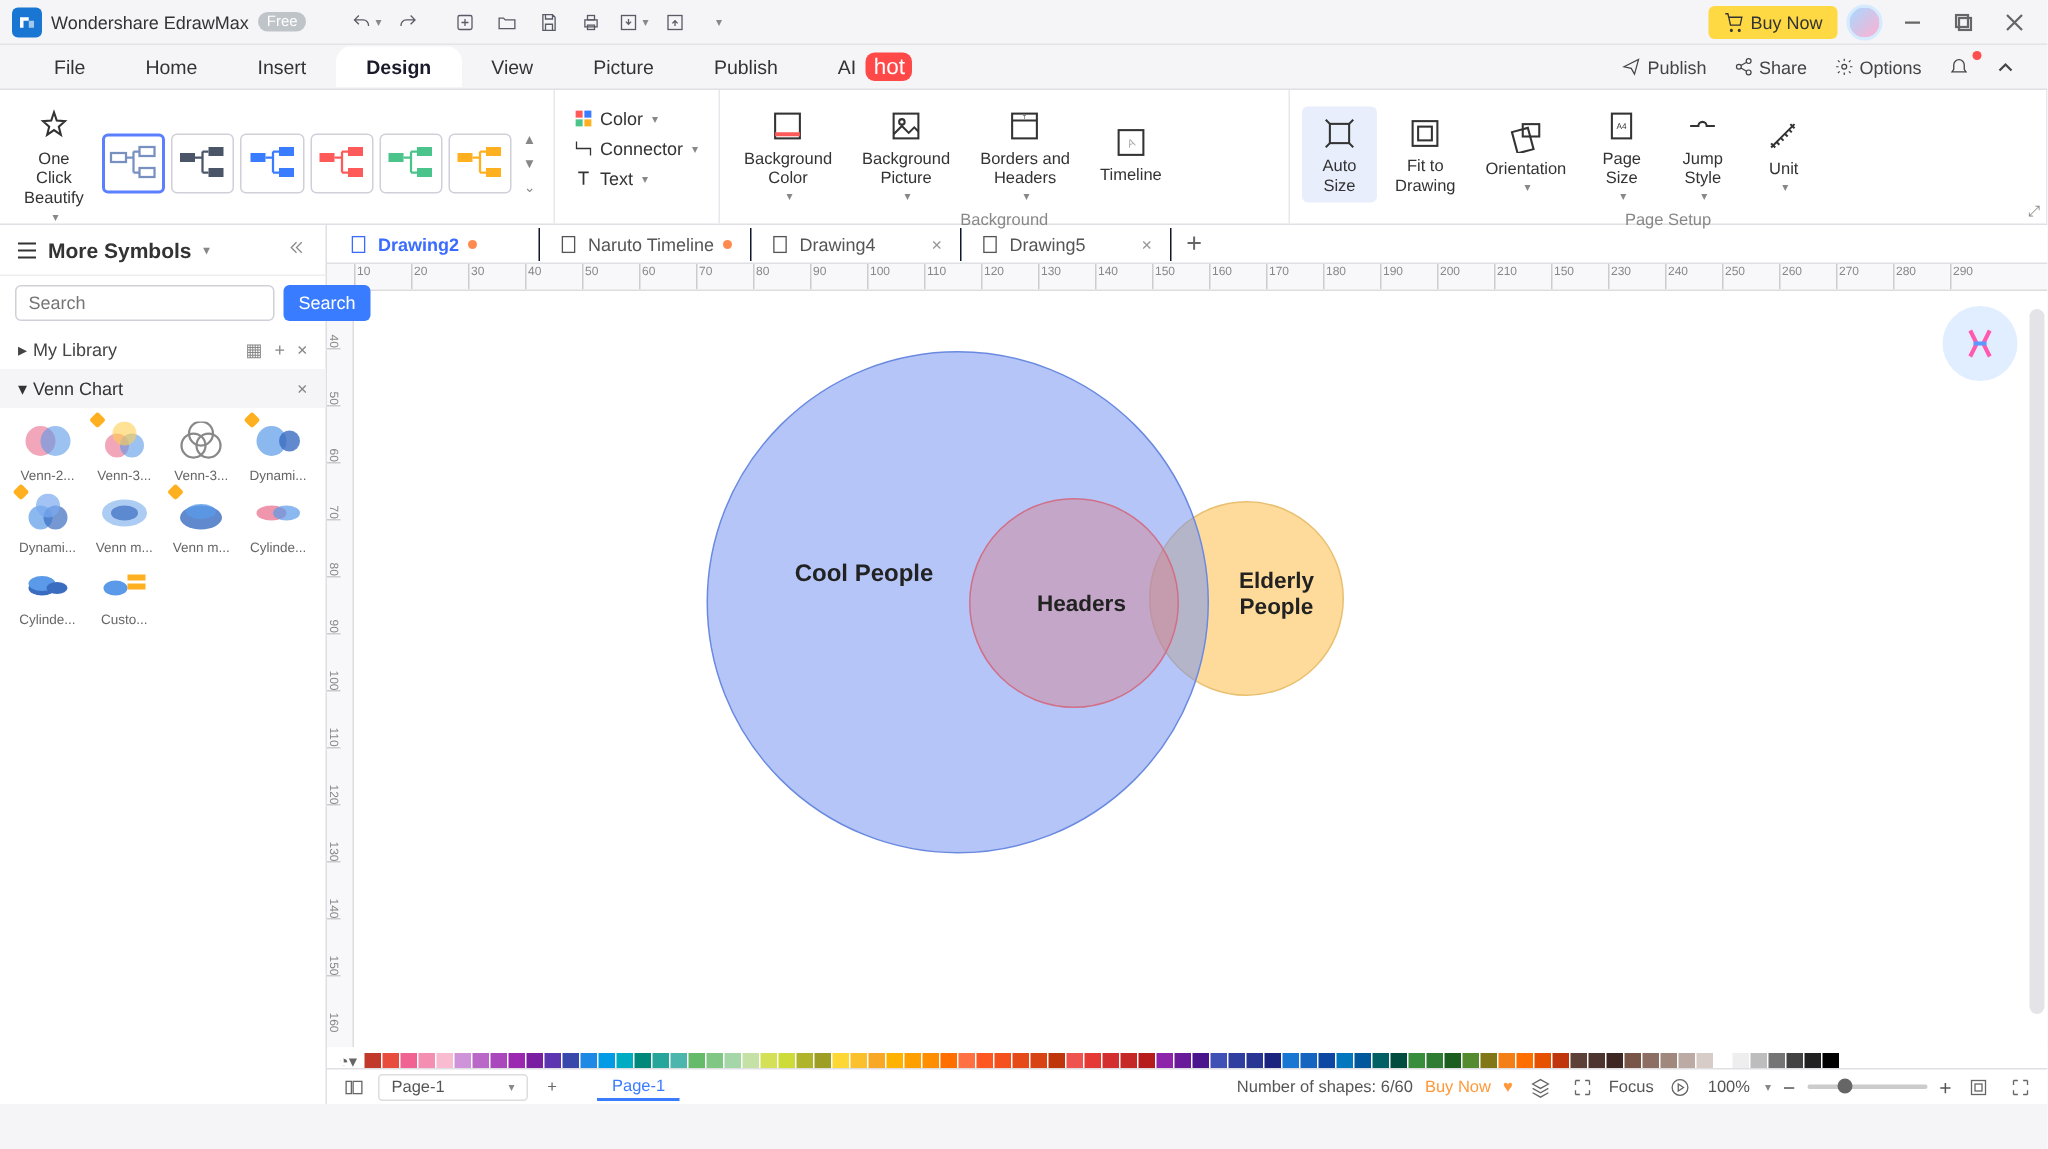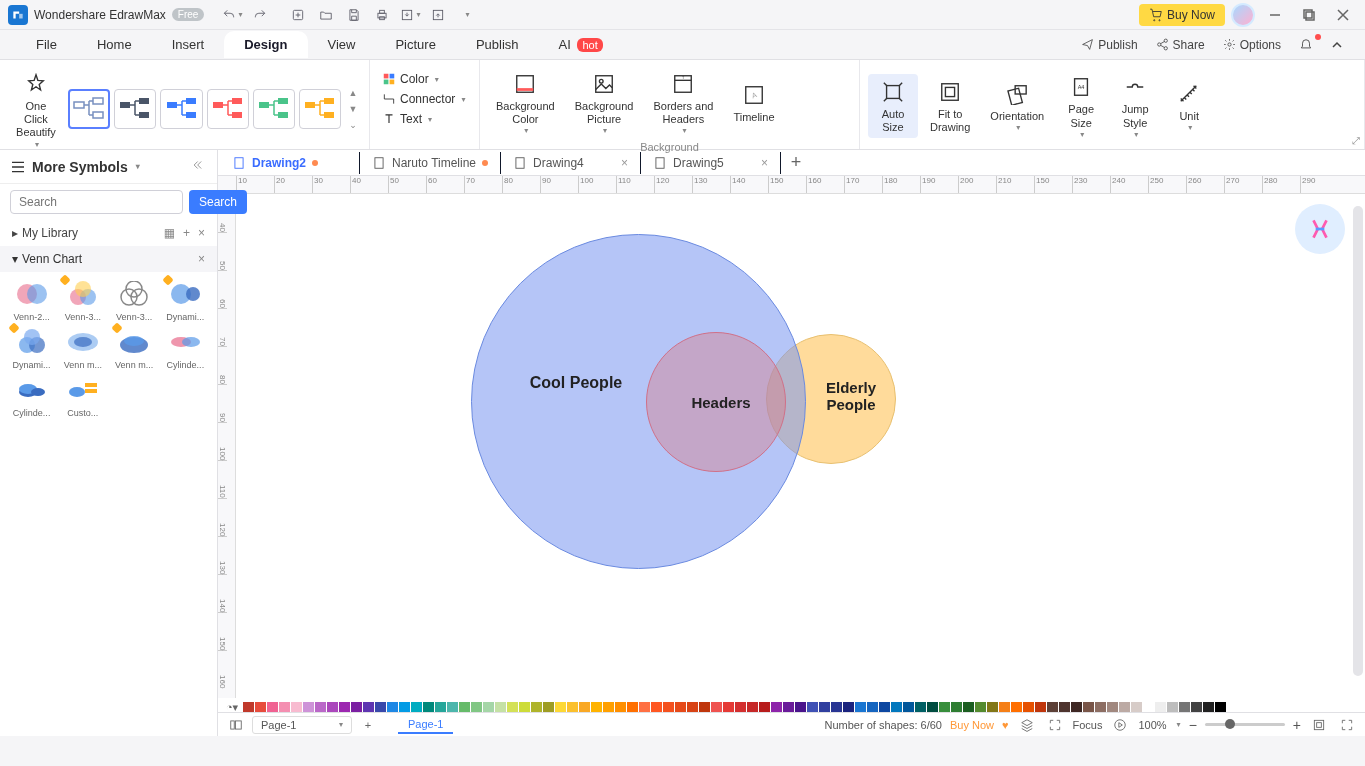--- a/index.html
+++ b/index.html
@@ -3,33 +3,33 @@
 <meta charset="utf-8">
 <style>
 * { margin: 0; padding: 0; box-sizing: border-box; font-family: -apple-system, BlinkMacSystemFont, "Segoe UI", Arial, sans-serif; }
 body { width: 1365px; height: 766px; overflow: hidden; background: #f5f5f7; font-size: 12px; color: #333; }
 
 
 .titlebar { height: 30px; background: #f5f5f7; display: flex; align-items: center; padding: 0 8px; border-bottom: 1px solid #e4e4e8; }
 .logo-icon { width: 20px; height: 20px; background: #1976d2; border-radius: 4px; display: flex; align-items: center; justify-content: center; margin-right: 6px; }
 .logo-icon svg { width: 14px; height: 14px; }
 .app-name { font-size: 12px; color: #333; margin-right: 6px; }
-.free-badge { background: #bfc4c8; color: #fff; font-size: 10px; padding: 1px 6px; border-radius: 8px; margin-right: 14px; }
+.free-badge { background: #bfc4c8; color: #fff; font-size: 10px; padding: 1px 6px; border-radius: 8px; margin-right: 26px; }
 .tb-icon { width: 24px; height: 24px; display: flex; align-items: center; justify-content: center; color: #5a5a66; margin: 0 2px; cursor: pointer; }
 .tb-sep { width: 10px; }
 .titlebar-right { margin-left: auto; display: flex; align-items: center; gap: 6px; }
 .buy-now-btn { background: #ffd943; color: #333; padding: 4px 10px; border-radius: 4px; font-size: 12px; display: flex; align-items: center; gap: 4px; cursor: pointer; }
 .avatar { width: 24px; height: 24px; border-radius: 50%; background: linear-gradient(135deg,#a8d8ff,#ffb0d0); border: 2px solid #d4eaff; }
 .win-btn { width: 28px; height: 24px; display: flex; align-items: center; justify-content: center; color: #666; cursor: pointer; }
 
 
 .menubar { height: 30px; background: #f5f5f7; display: flex; align-items: center; padding: 0 16px; border-bottom: 1px solid #e0e0e4; }
 .menu-item { padding: 6px 20px; font-size: 13px; color: #333; cursor: pointer; position: relative; }
 .menu-item.active { background: #fff; border-radius: 10px 10px 0 0; font-weight: 600; color: #1a1a2a; }
-.ai-badge { background: #ff4848; color: #fff; font-size: 11px; padding: 1px 5px; border-radius: 6px; margin-left: 3px; }
+.ai-badge { background: #ff4848; color: #fff; font-size: 15px; padding: 1px 5px; border-radius: 6px; margin-left: 3px; }
 .menubar-right { margin-left: auto; display: flex; align-items: center; gap: 6px; }
 .menubar-link { font-size: 12px; color: #444; display: flex; align-items: center; gap: 4px; padding: 2px 6px; cursor: pointer; }
 .notif-dot { width: 6px; height: 6px; background: #ff4e4e; border-radius: 50%; position: absolute; top: -2px; right: -2px; }
 
 
 .ribbon { height: 90px; background: #fff; display: flex; border-bottom: 1px solid #e0e0e4; }
 .ribbon-group { display: flex; flex-direction: column; padding: 6px 8px 3px; border-right: 1px solid #e8e8ec; position: relative; }
 .ribbon-group-row { display: flex; align-items: center; gap: 4px; flex: 1; }
 .ribbon-group-label { font-size: 11px; color: #888; text-align: center; margin-top: 2px; }
 .ribbon-btn-lg { display: flex; flex-direction: column; align-items: center; justify-content: center; padding: 4px 8px; cursor: pointer; text-align: center; min-width: 50px; }
@@ -449,20 +449,21 @@
           <div class="icn">
             <svg width="22" height="22" viewBox="0 0 24 24">
               <path d="M3 20L20 3M6 20l-3-3M20 6l-3-3"></path>
               <path d="M7 16l2 2M10 13l2 2M13 10l2 2M16 7l2 2"></path>
             </svg>
           </div>
           <div class="lbl">Unit</div>
           <span class="caret">▾</span>
         </div>
     </div>
+    <div class="ribbon-group-label">Page Setup</div>
     <div class="expand-corner">⤢</div>
   </div>
 </div>
 
 <div class="doctabs">
   <div class="doctab active">
     <svg class="file-icn" viewBox="0 0 24 24" stroke="#3a7cff">
         <rect x="5" y="3" width="14" height="18"></rect>
       </svg>
     <span>Drawing2</span>

